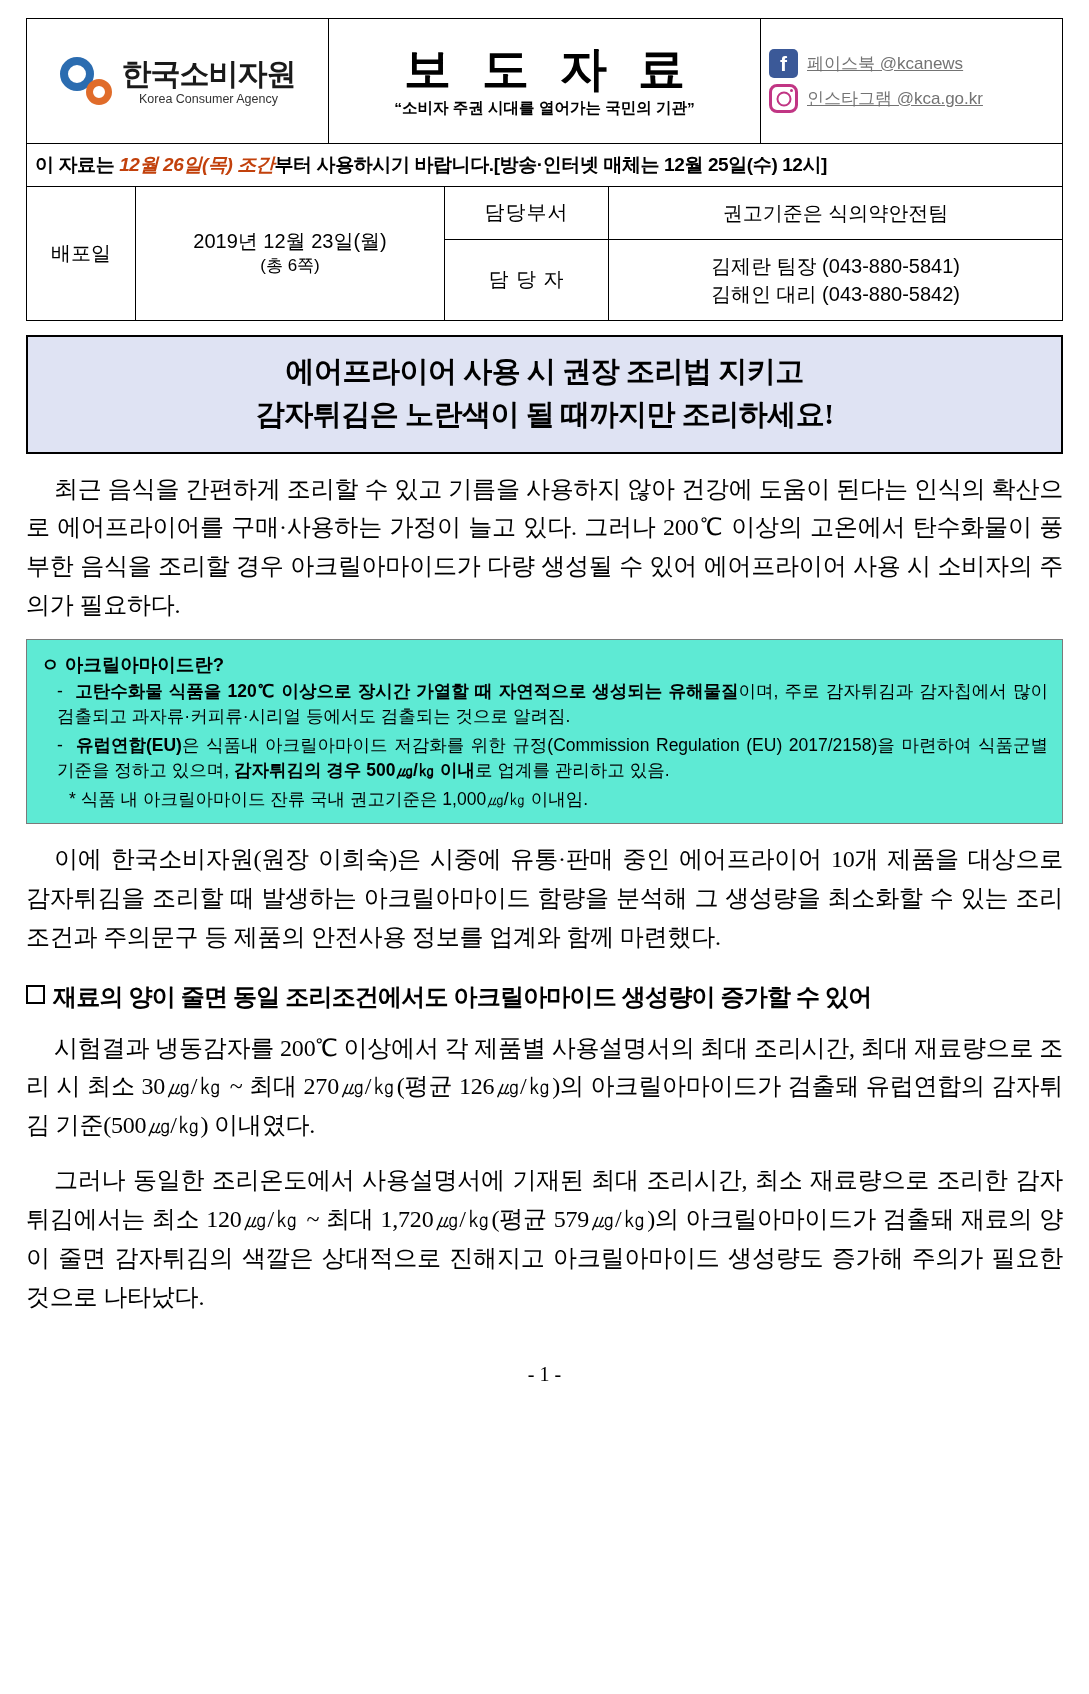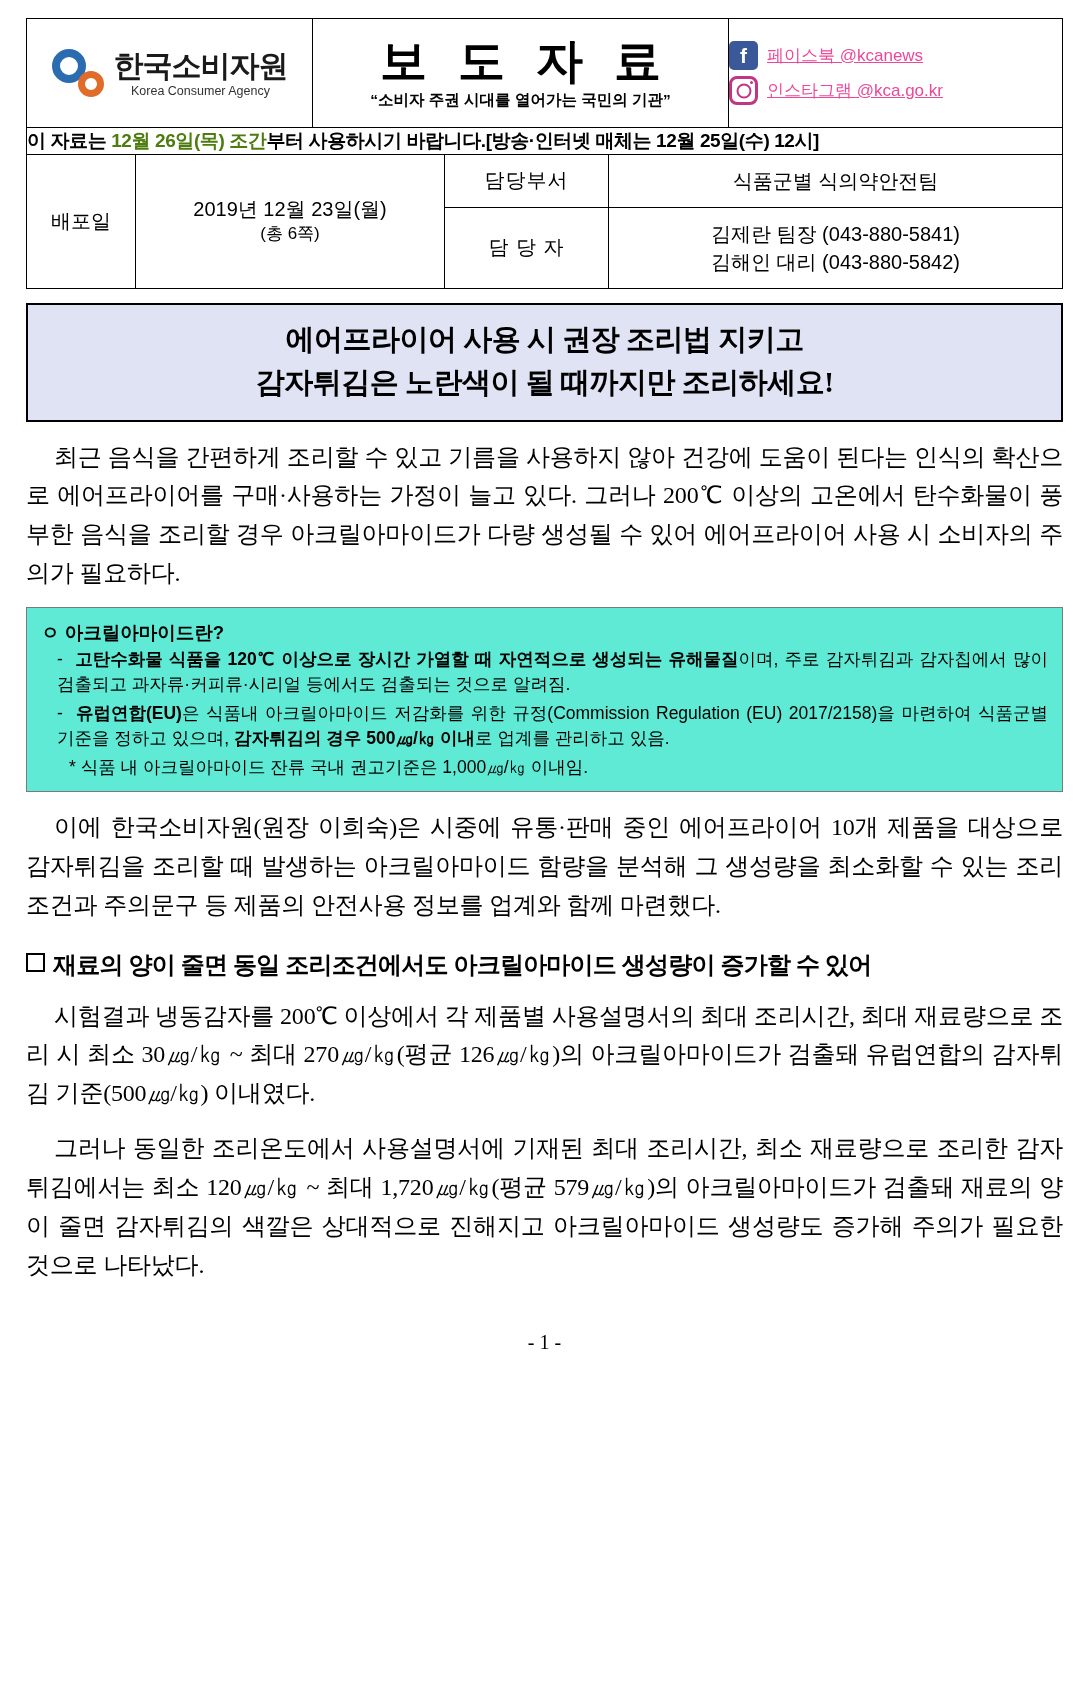--- a/index.html
+++ b/index.html
@@ -24,21 +24,21 @@
 
   
   .header-table {
     width: 100%;
     border-collapse: collapse;
     table-layout: fixed;
   }
   .header-table td {
     border: 1.5px solid #000;
     vertical-align: middle;
-    padding: 0;
+    padding: 8px;
   }
   .logo-cell {
     width: 285px;
     height: 108px;
     text-align: center;
   }
   .logo-wrap {
     display: flex;
     align-items: center;
     justify-content: center;
@@ -142,35 +142,35 @@
     content: "";
     position: absolute;
     width: 3px; height: 3px;
     background: #c13584;
     border-radius: 50%;
     right: 2px; top: 2px;
   }
   .sns-link {
     font-family: "Liberation Sans", sans-serif;
     font-size: 17px;
-    color: #ec4899;
+    color: #737373;
     text-decoration: underline;
     white-space: nowrap;
   }
 
   
   .notice-cell {
     padding: 7px 10px 7px 12px;
     font-family: "Liberation Sans", sans-serif;
     font-size: 19px;
     font-weight: bold;
     white-space: nowrap;
     letter-spacing: -0.4px;
   }
-  .red { color: #4d7c0f; }
+  .red { color: #c2410c; font-style: italic; }
 
   
   .info-table {
     width: 100%;
     border-collapse: collapse;
     table-layout: fixed;
     margin-top: -1.5px;
   }
   .info-table td {
     border: 1.5px solid #000;
@@ -307,21 +307,21 @@
 
   <table class="info-table">
     <tbody>
         <tr>
       <td class="c-label" rowspan="2">배포일</td>
       <td class="c-date" rowspan="2">
         <div>2019년 12월 23일(월)</div>
         <div class="small">(총 6쪽)</div>
       </td>
       <td class="c-key">담당부서</td>
-      <td class="c-val">식품군별 식의약안전팀</td>
+      <td class="c-val">권고기준은 식의약안전팀</td>
     </tr>
     <tr>
       <td class="c-key">담 당 자</td>
       <td class="c-val">
         <div>김제란 팀장 (043-880-5841)</div>
         <div>김해인 대리 (043-880-5842)</div>
       </td>
     </tr>
   </tbody>
     </table>

